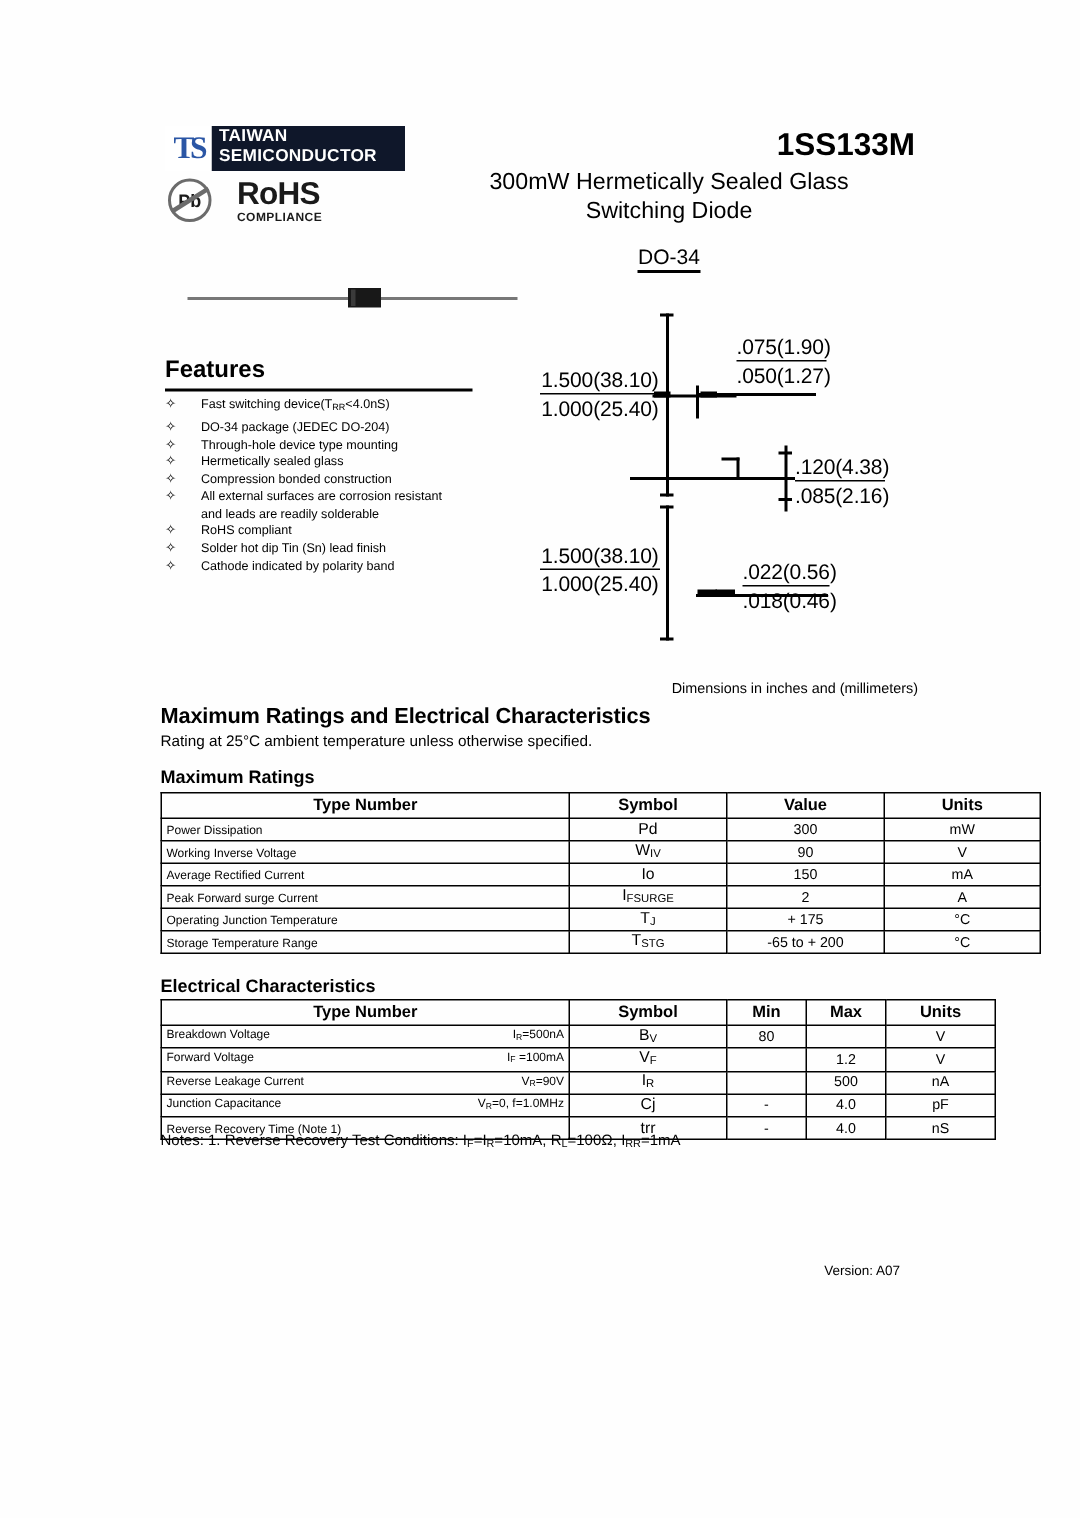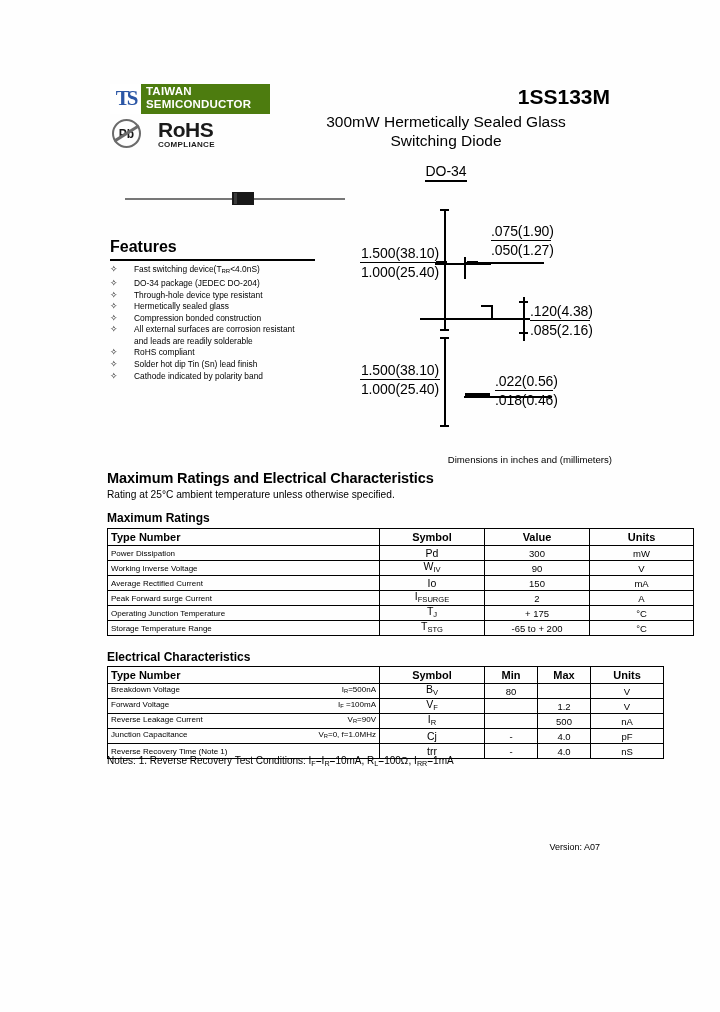--- a/index.html
+++ b/index.html
@@ -44,21 +44,21 @@
     font-size: 21px;
     font-family: "Liberation Serif", serif;
     display: flex;
     align-items: center;
     justify-content: center;
     letter-spacing: -3px;
     position: relative;
   }
   .ts-mark span { position: relative; top: -1px; }
   .ts-banner {
-    background: #4d7c0f;
+    background: #0f172a;
     color: #ffffff;
     flex: 1;
     padding: 1px 4px 0 5px;
     line-height: 13px;
     font-size: 11.5px;
     font-weight: bold;
     letter-spacing: 0.2px;
   }
   .pb-row {
     display: flex;
@@ -278,21 +278,21 @@
     vertical-align: middle;
     line-height: 11px;
     overflow: hidden;
   }
   table.spec tr.hdr td {
     font-size: 11px;
     font-weight: bold;
     height: 16px;
   }
   table.spec tr.hdr td.left {
-    text-align: left;
+    text-align: center;
   }
   table.spec td.left {
     text-align: left;
   }
   table.spec td.sym {
     font-size: 10.5px;
   }
   table.spec td.val {
     font-size: 9.5px;
   }
@@ -357,21 +357,21 @@
       <div class="feat-item">
         <span class="feat-bullet">✧</span>
         <span class="feat-text">Fast switching device(T<sub>RR</sub>&lt;4.0nS)</span>
       </div>
       <div class="feat-item">
         <span class="feat-bullet">✧</span>
         <span class="feat-text">DO-34 package (JEDEC DO-204)</span>
       </div>
       <div class="feat-item">
         <span class="feat-bullet">✧</span>
-        <span class="feat-text">Through-hole device type resistant</span>
+        <span class="feat-text">Through-hole device type mounting</span>
       </div>
       <div class="feat-item">
         <span class="feat-bullet">✧</span>
         <span class="feat-text">Hermetically sealed glass</span>
       </div>
       <div class="feat-item">
         <span class="feat-bullet">✧</span>
         <span class="feat-text">Compression bonded construction</span>
       </div>
       <div class="feat-item">

